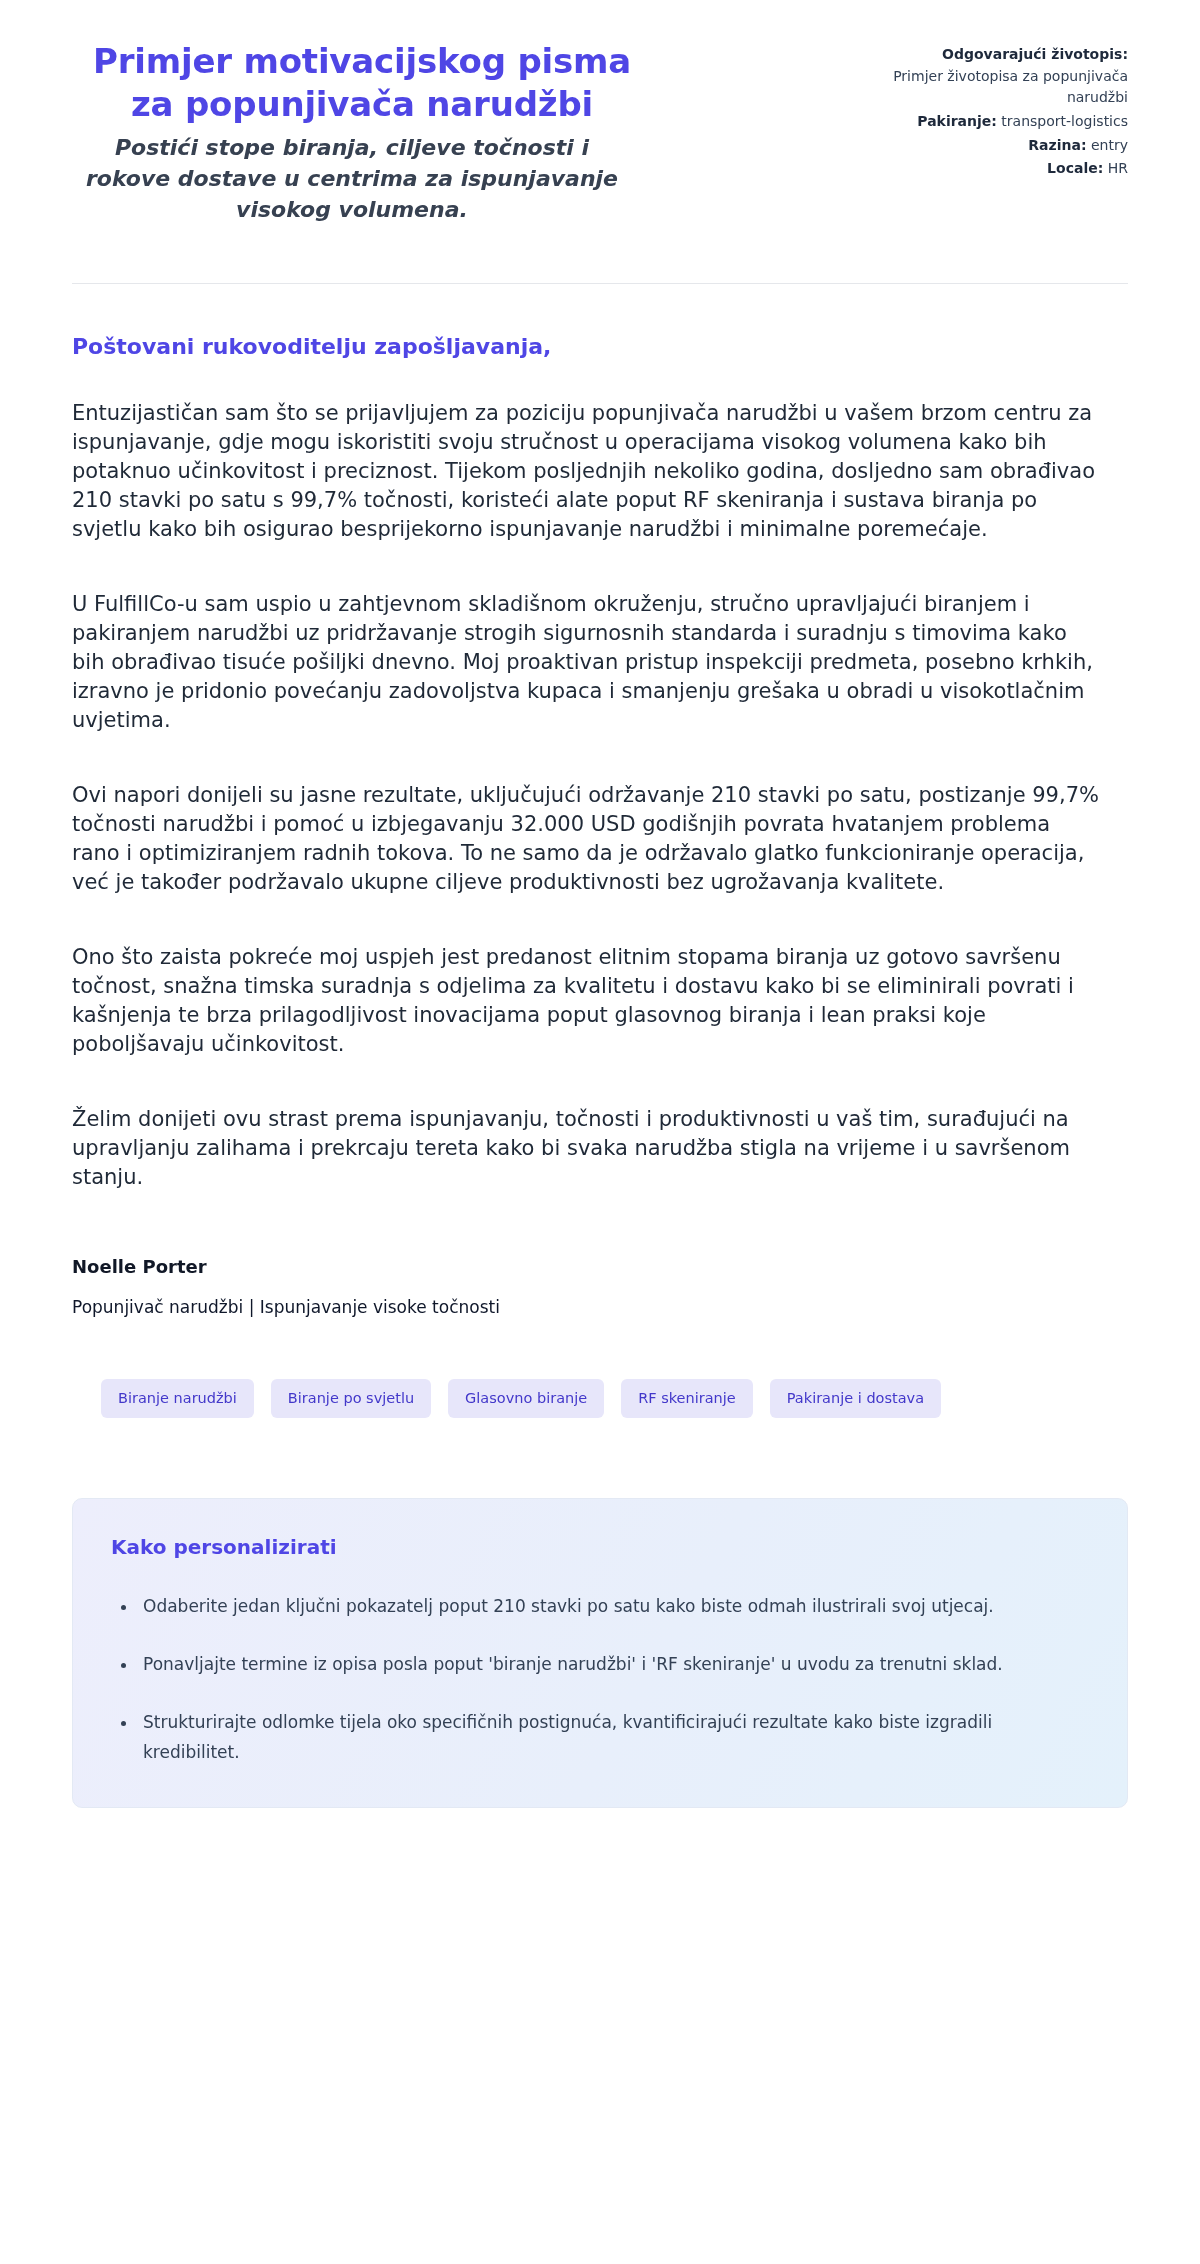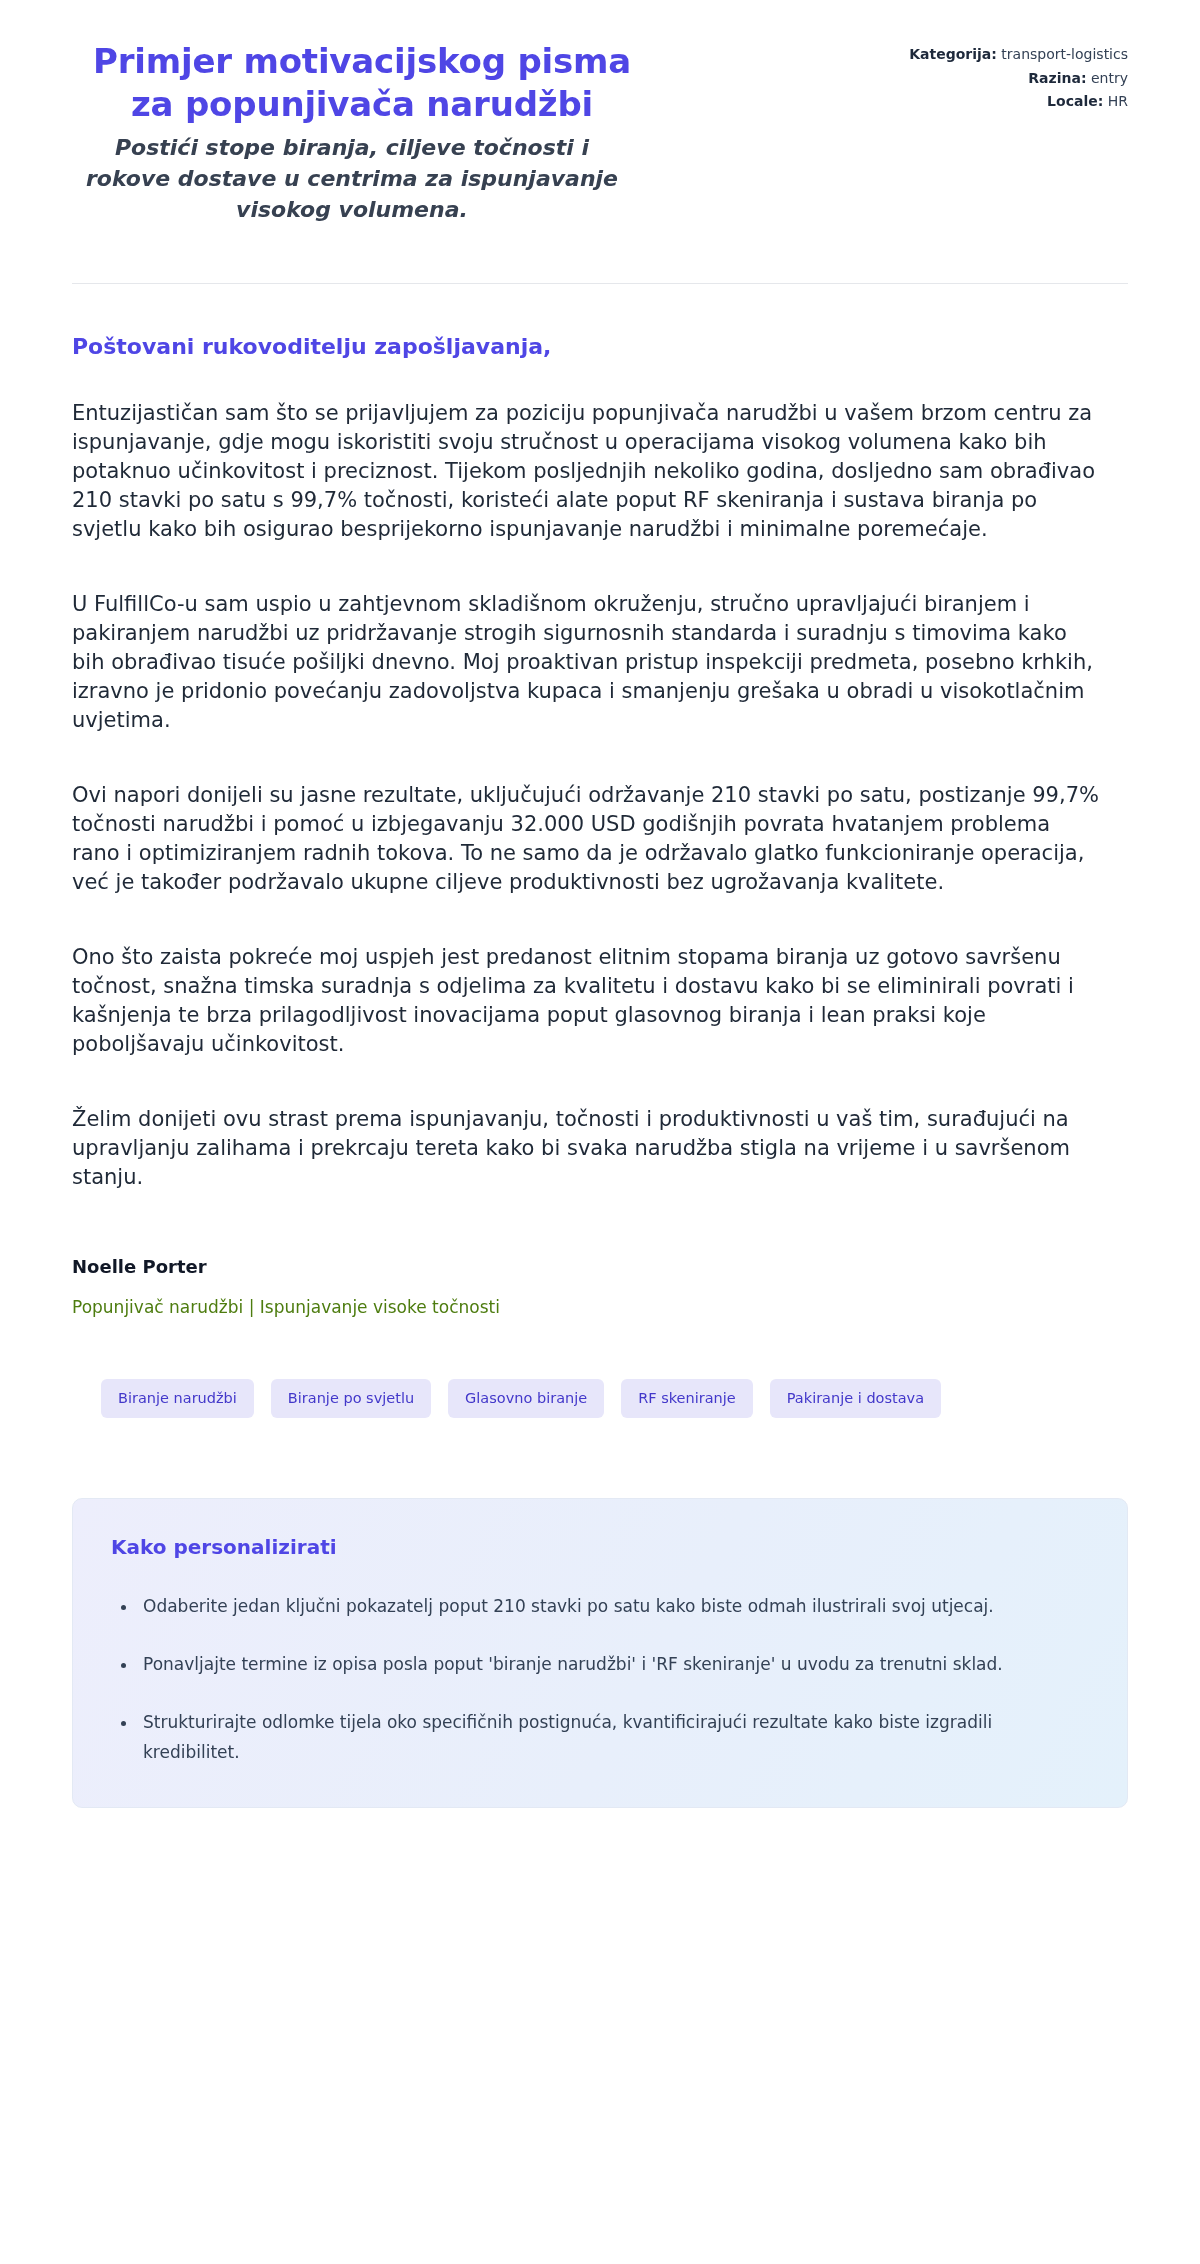--- a/index.html
+++ b/index.html
@@ -73,21 +73,21 @@
 
   .signature { margin-top: 64px; }
   .signature-name {
     font-size: 18px;
     font-weight: bold;
     color: #111827;
   }
   .signature-role {
     margin-top: 20px;
     font-size: 17px;
-    color: #4d7c0f;
+    color: #0f172a;
   }
 
   
   .tags {
     margin-top: 62px;
     display: flex;
     flex-wrap: wrap;
     gap: 17px;
     padding-left: 29px;
   }
@@ -134,22 +134,26 @@
 <body>
 
 <div class="page">
 
   <div class="header">
     <div class="header-left">
       <h1 class="doc-title">Primjer motivacijskog pisma za popunjivača narudžbi</h1>
       <div class="doc-subtitle">Postići stope biranja, ciljeve točnosti i rokove dostave u centrima za ispunjavanje visokog volumena.</div>
     </div>
     <div class="meta">
+      <div class="meta-row block">
+        <span class="meta-label">Odgovarajući životopis:</span>
+        <span>Primjer životopisa za popunjivača narudžbi</span>
+      </div>
       <div class="meta-row">
-        <span class="meta-label">Kategorija:</span>
+        <span class="meta-label">Pakiranje:</span>
         <span>transport-logistics</span>
       </div>
       <div class="meta-row">
         <span class="meta-label">Razina:</span>
         <span>entry</span>
       </div>
       <div class="meta-row">
         <span class="meta-label">Locale:</span>
         <span>HR</span>
       </div>

